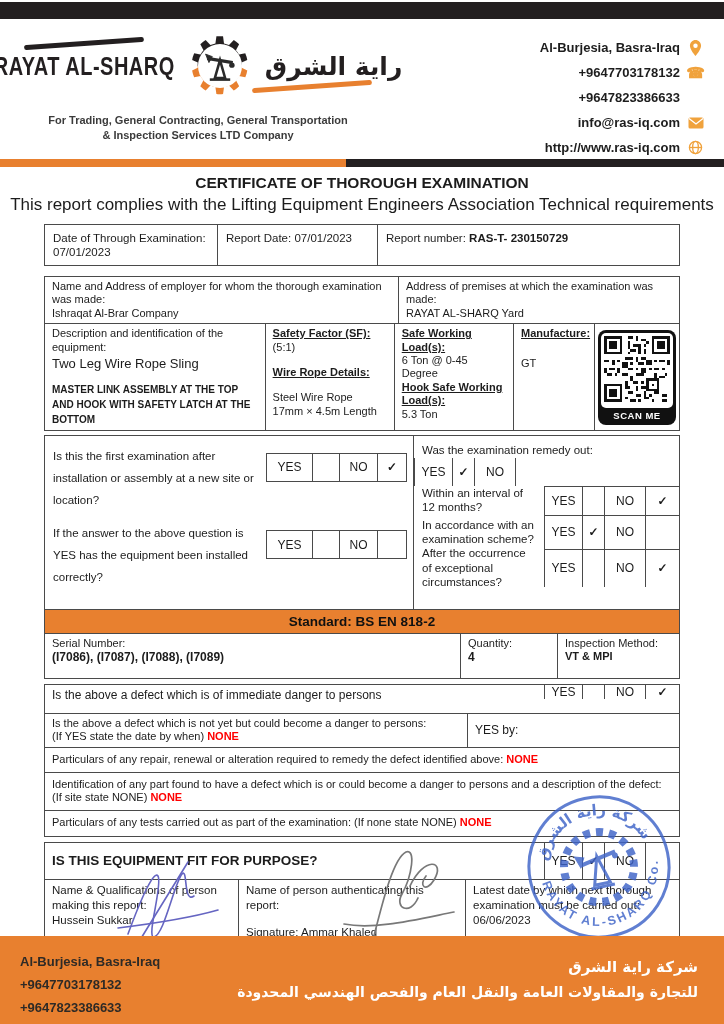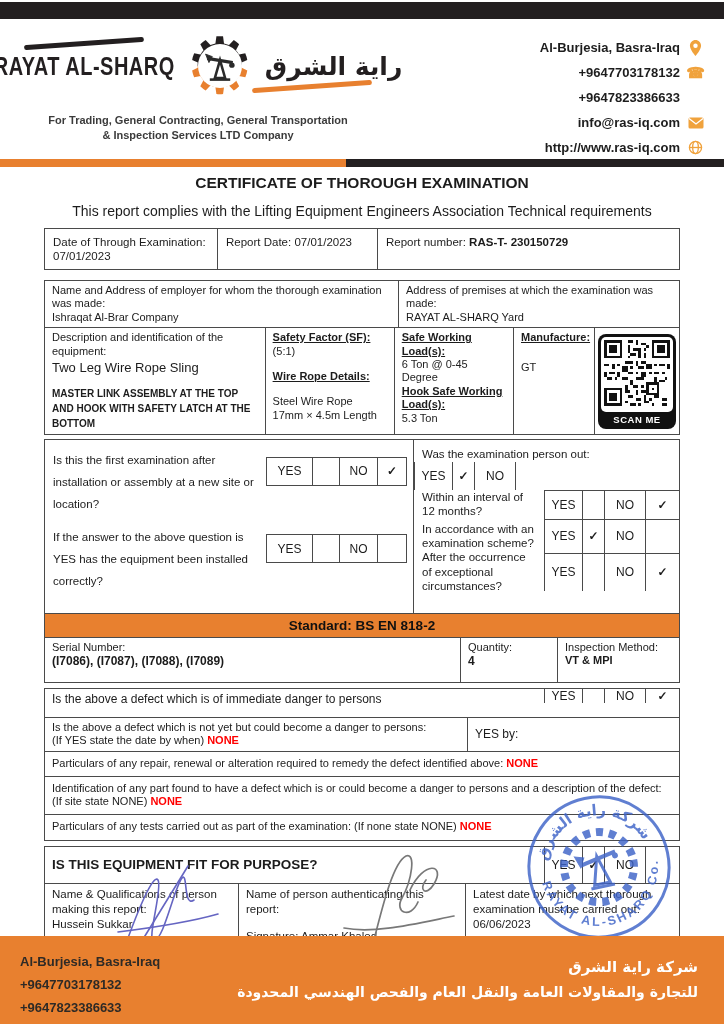--- a/index.html
+++ b/index.html
@@ -26,21 +26,21 @@
   .tagline{margin-top:8px;text-align:center;font-weight:bold;font-size:11px;line-height:1.35;color:#3b3b3b;}
   .contacts{margin-left:auto;text-align:right;padding-top:8px;}
   .contact-line{display:flex;justify-content:flex-end;align-items:center;gap:7px;height:25px;font-weight:bold;font-size:13px;color:#1d1d1d;}
   .cicon{width:17px;height:17px;display:flex;align-items:center;justify-content:center;color:#F0A23C;font-size:15px;}
   .divider{display:flex;height:8px;margin-top:0;}
   .divider .o{width:346px;background:#E8802F;}
   .divider .b{flex:1;background:#231f20;}
 
   
   .title{margin-top:7px;text-align:center;font-weight:bold;font-size:15.5px;}
-  .subtitle{margin-top:11px;text-align:center;font-size:14px;}
+  .subtitle{margin-top:3px;text-align:center;font-size:17px;}
 
   
   .content{margin:0 44px;width:636px;}
   .box{border:1px solid #4a4a4a;box-sizing:border-box;}
   .row{display:flex;box-sizing:border-box;}
   .cell{padding:3px 7px;box-sizing:border-box;font-size:11px;line-height:1.22;}
   .bl{border-left:1px solid #4a4a4a;}
   .btop{border-top:1px solid #4a4a4a;}
   .bold{font-weight:bold;}
   .red{color:#FF0000;font-weight:bold;}
@@ -364,21 +364,21 @@
             <div class="q-text">If the answer to the above question is YES has the equipment been installed correctly?</div>
             <div class="ckbox">
               <div class="wy">YES</div>
               <div class="wc chk"></div>
               <div class="wn">NO</div>
               <div class="wc2 chk"></div>
             </div>
           </div>
         </div>
         <div class="q-right">
-          <div class="q-head">Was the examination person out:</div>
+          <div class="q-head">Was the examination remedy out:</div>
           <div class="qr-row h28">
             <div class="ckgrid-row">
               <div class="g1">YES</div>
               <div class="g2 chk">✓</div>
               <div class="g3">NO</div>
               <div class="g4 chk"></div>
             </div>
           </div>
           <div class="qr-row h29">
             <div class="q-rtext">Within an interval of 12 months?</div>

